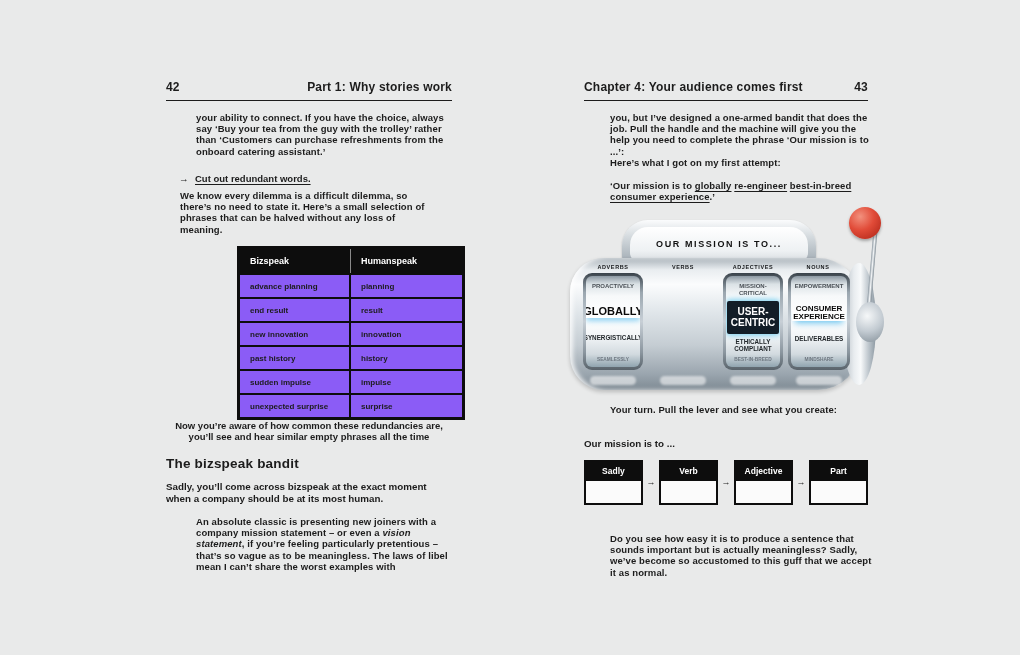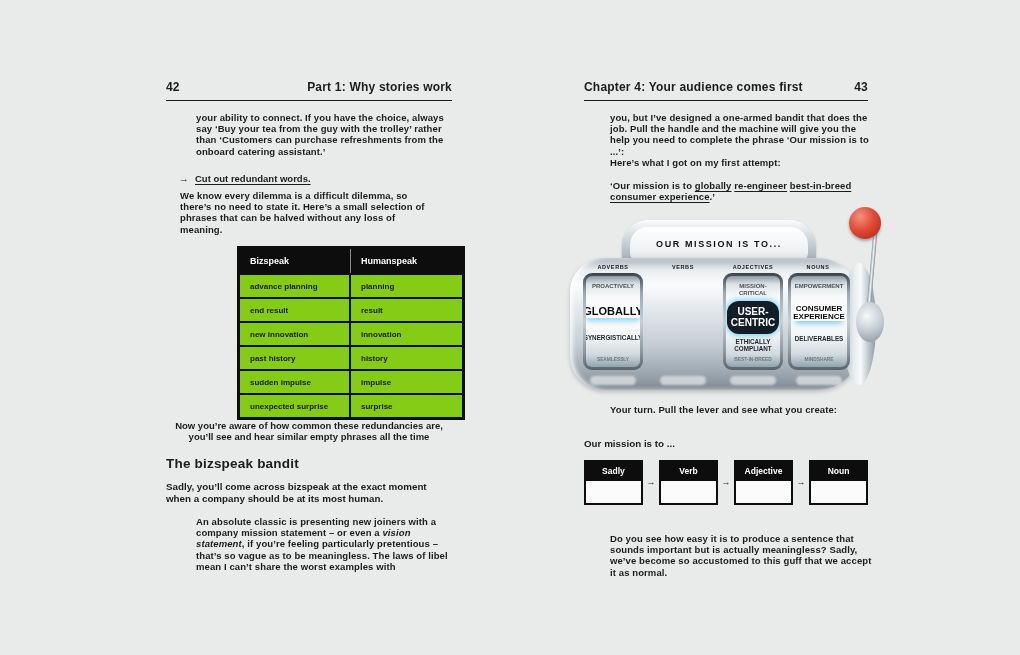--- a/index.html
+++ b/index.html
@@ -18,21 +18,21 @@
   .body-text{font-size:9.5px;line-height:11.2px;font-weight:600;letter-spacing:.1px;}
   .tip{display:flex;gap:5px;font-size:9.5px;font-weight:bold;}
   .tip .arrow{width:11px;}
   .tip .tip-label{text-decoration:underline;text-underline-offset:2px;}
   
   .biz-table{border:3px solid #0d0d0d;background:#0d0d0d;}
   .bt-row{display:flex;}
   .bt-head .bt-cell{background:#0d0d0d;color:#fff;font-weight:bold;font-size:9px;
     padding:7px 0 7px 10px;}
   .bt-head .bt-cell:first-child{border-right:1px solid #8a8a8a;}
-  .bt-body .bt-cell{background:#84cc16;font-size:8px;font-weight:600;
+  .bt-body .bt-cell{background:#8b5cf6;font-size:8px;font-weight:600;
     padding:6.5px 0 6.5px 10px;}
   .bt-body{border-top:2px solid #0d0d0d;}
   .bt-body .bt-cell:first-child{border-right:2px solid #0d0d0d;}
   .bt-cell{width:111px;box-sizing:border-box;}
   .center-note{text-align:center;font-size:9.5px;line-height:11.2px;font-weight:600;}
   .h2{font-size:13.5px;font-weight:bold;letter-spacing:.2px;}
   .standfirst{font-size:9.8px;line-height:11.5px;font-weight:bold;}
   .u{text-decoration:underline;text-underline-offset:2px;}
   .it{font-style:italic;}
   .bold-line{font-size:9.8px;font-weight:bold;}
@@ -60,21 +60,21 @@
     background:linear-gradient(180deg,#39424a 0%,#9aa6af 20%,#c7cfd6 50%,#8a959e 82%,#59636b 100%);}
   .reel{width:100%;height:100%;border-radius:6px;overflow:hidden;
     background:linear-gradient(180deg,#8c98a2 0%,#dbe2e6 9%,#f7f9fa 22%,#ffffff 46%,#f2f5f7 66%,#d2dadf 86%,#90a4af 100%);
     display:flex;flex-direction:column;align-items:center;justify-content:space-between;
     padding:7px 1px 4px 1px;box-sizing:border-box;text-align:center;}
   .reel-top{font-size:6px;font-weight:bold;color:#4a5056;line-height:1.1;}
   .reel-center{font-size:10px;font-weight:bold;color:#0a0a0a;line-height:1.05;
     box-shadow:0 5px 6px -3px rgba(80,185,235,.85);}
   .reel-center.big{font-size:11px;}
   .reel-center.two-line{font-size:8px;}
-  .reel-center.center-dark{background:#121d27;color:#ffffff;padding:6px 2px;border-radius:12px;
+  .reel-center.center-dark{background:#121d27;color:#ffffff;padding:6px 2px;border-radius:2px;
     box-shadow:0 0 6px 1px rgba(90,195,235,.9);}
   .reel-below{font-size:6.3px;font-weight:bold;color:#23282c;line-height:1.1;}
   .reel-bottom{font-size:4.8px;font-weight:bold;color:#6e7press;color:#6e7780;line-height:1;}
   .reel-reflect{position:absolute;top:170px;height:9px;width:46px;border-radius:8px;
     background:rgba(255,255,255,.55);filter:blur(1px);}
   .lever-rod{position:absolute;left:296px;top:24px;width:4px;height:86px;
     background:linear-gradient(90deg,#8d98a1,#f2f5f7 50%,#7e8a93);
     transform:rotate(5deg);transform-origin:bottom center;}
   .lever-ball{position:absolute;left:279px;top:1px;width:32px;height:32px;border-radius:50%;
     background:radial-gradient(circle at 35% 30%,#f2917e 0%,#e14b38 45%,#a92114 100%);
@@ -217,18 +217,18 @@
     <div class="slot-head">Verb</div>
     <div class="slot-body"></div>
   </div>
   <div class="slot-arrow">→</div>
   <div class="slot-box">
     <div class="slot-head">Adjective</div>
     <div class="slot-body"></div>
   </div>
   <div class="slot-arrow">→</div>
   <div class="slot-box">
-    <div class="slot-head">Noun</div>
+    <div class="slot-head">Part</div>
     <div class="slot-body"></div>
   </div>
 </div>
 
 <div class="abs body-text" style="left:610px;top:533px;width:262px;">Do you see how easy it is to produce a sentence that sounds important but is actually meaningless? Sadly, we’ve become so accustomed to this guff that we accept it as normal.</div>
 
 </body></html>

